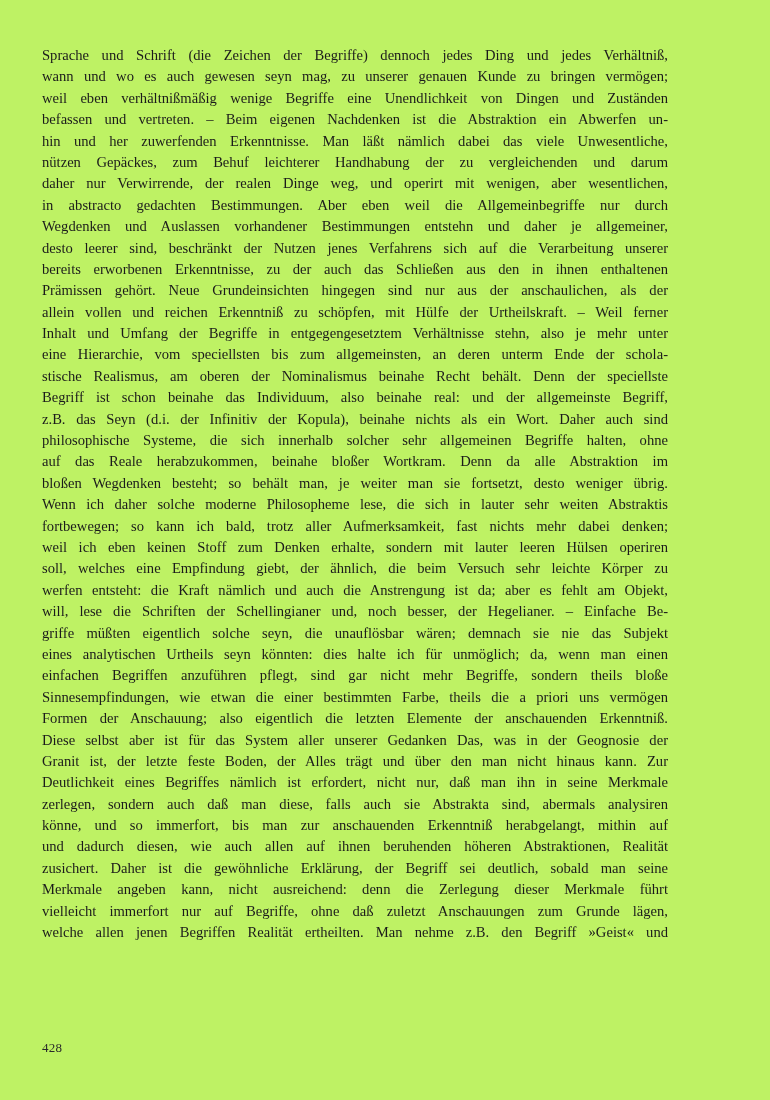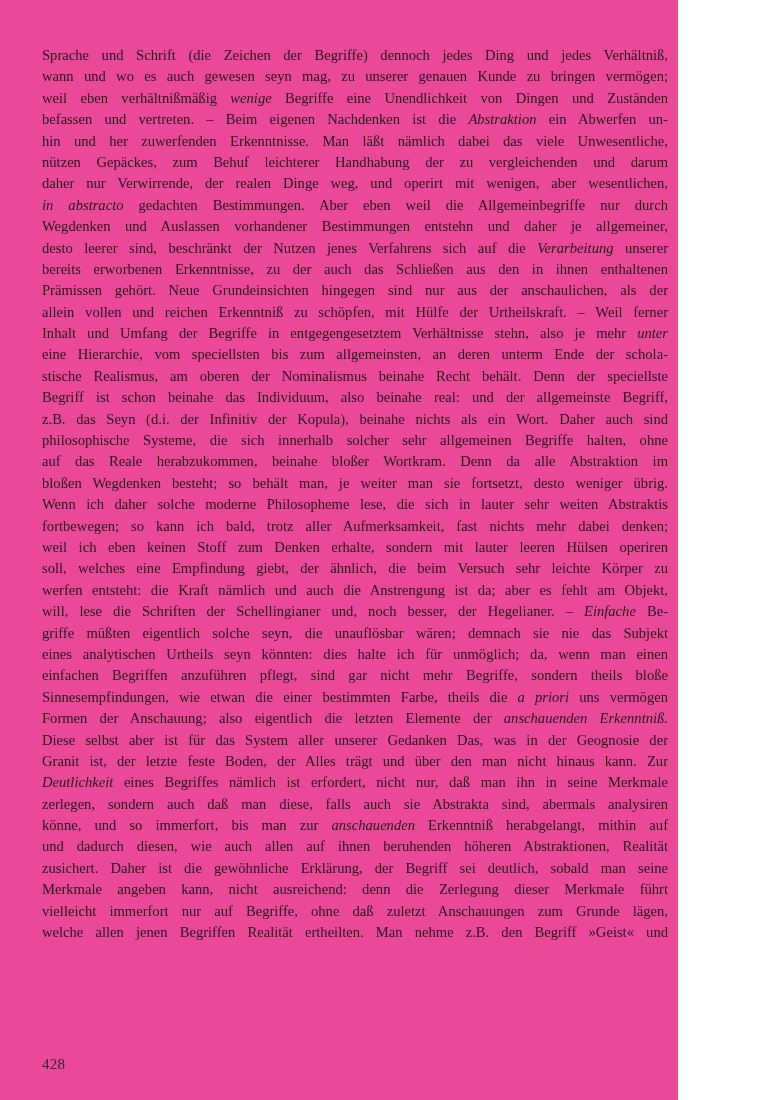--- a/index.html
+++ b/index.html
@@ -2,23 +2,23 @@
 <html><head>
 <meta charset="utf-8">
 <style>
   html, body {
     margin: 0;
     padding: 0;
     background: #ffffff;
   }
   .page {
     position: relative;
-    width: 678px;
+    width: 770px;
     height: 1100px;
-    background: #ec4899;
+    background: #bef264;
     overflow: hidden;
     font-family: "Liberation Serif", "DejaVu Serif", serif;
     color: #1b1b1b;
   }
   .text-block {
     position: absolute;
     left: 42px;
     top: 45px;
     width: 626px;
     font-size: 14.6px;
@@ -26,31 +26,29 @@
     text-rendering: optimizeLegibility;
   }
   .line {
     text-align: justify;
     text-align-last: justify;
     height: 21.4px;
     overflow: hidden;
     white-space: normal;
   }
   .it {
-    font-style: italic;
   }
   .page-number {
     position: absolute;
     left: 42px;
     top: 1041px;
-    font-size: 15px;
+    font-size: 13px;
     line-height: 14px;
     color: #2a2a2a;
     letter-spacing: 0.3px;
-    margin-top: 16px;
   }
 </style>
 </head>
 <body>
 
 <div class="page">
   <div class="text-block">
       <div class="line"><span>Sprache und Schrift (die Zeichen der Begriffe) dennoch jedes Ding und jedes Verhältniß,</span></div>
       <div class="line"><span>wann und wo es auch gewesen seyn mag, zu unserer genauen Kunde zu bringen vermögen;</span></div>
       <div class="line"><span>weil eben verhältnißmäßig </span><span class="it">wenige</span><span> Begriffe eine Unendlichkeit von Dingen und Zuständen</span></div>

